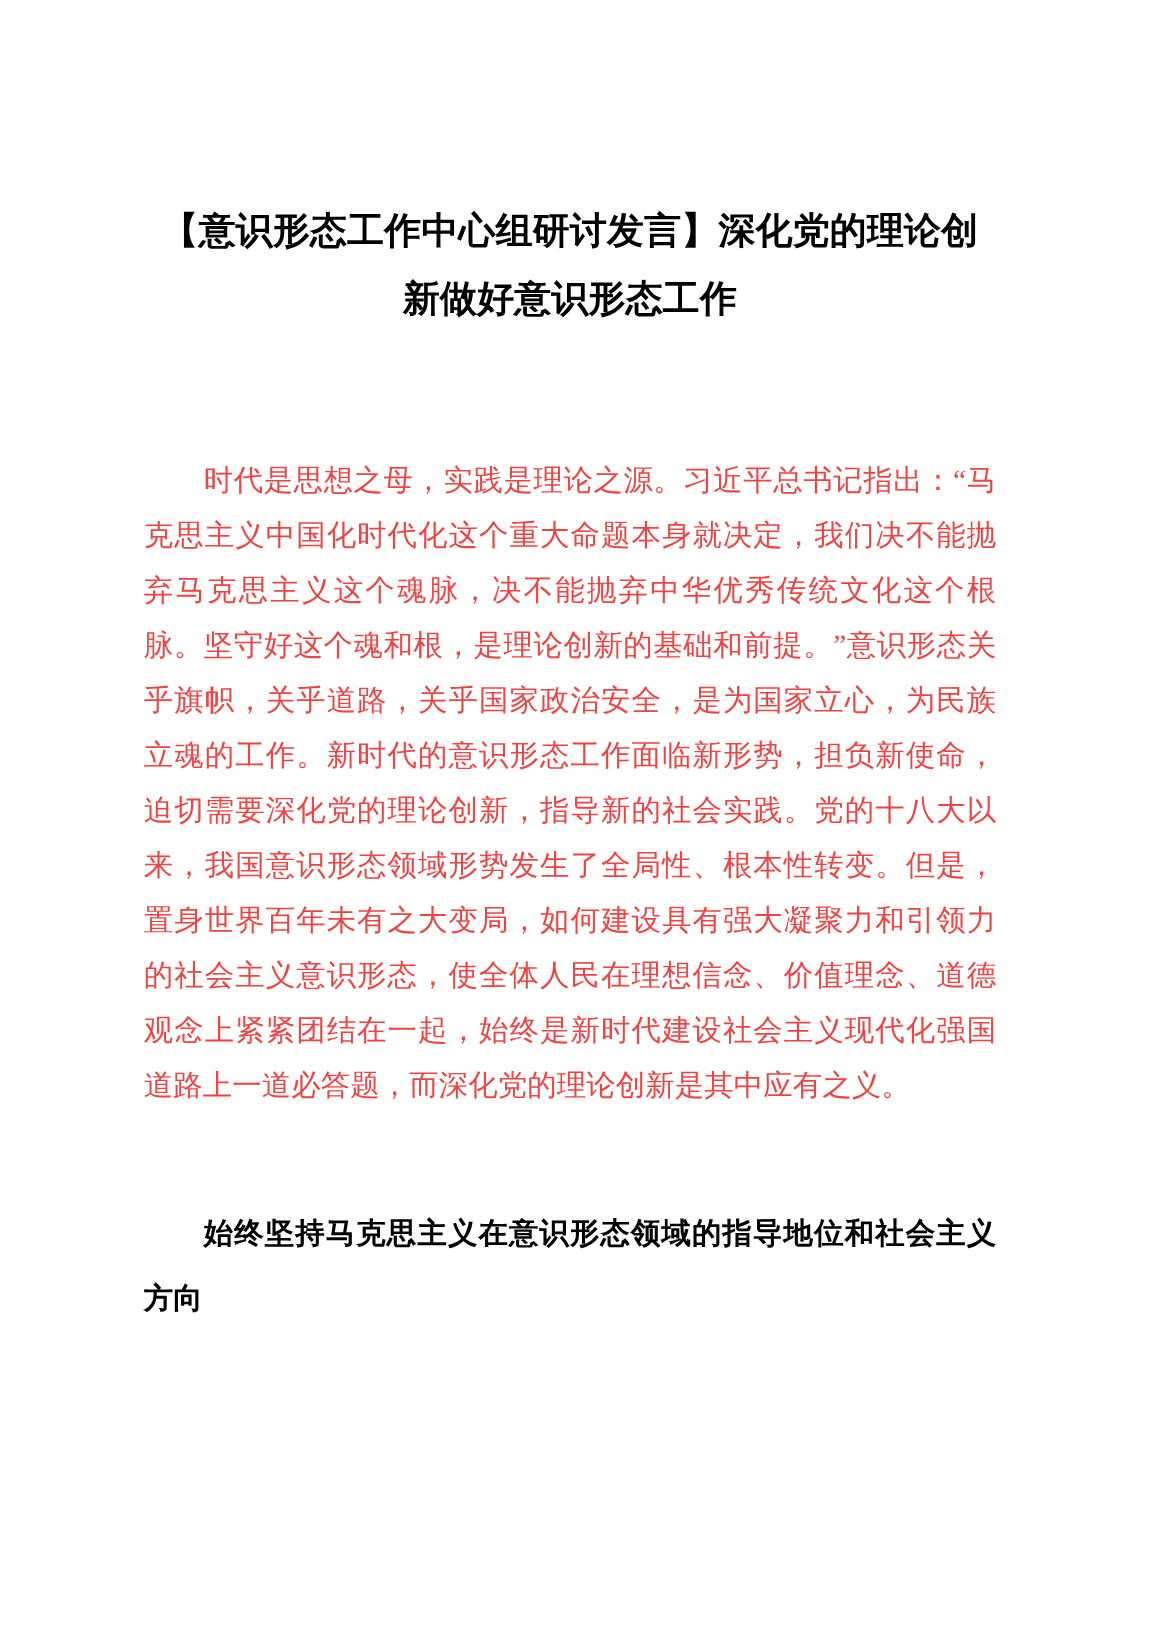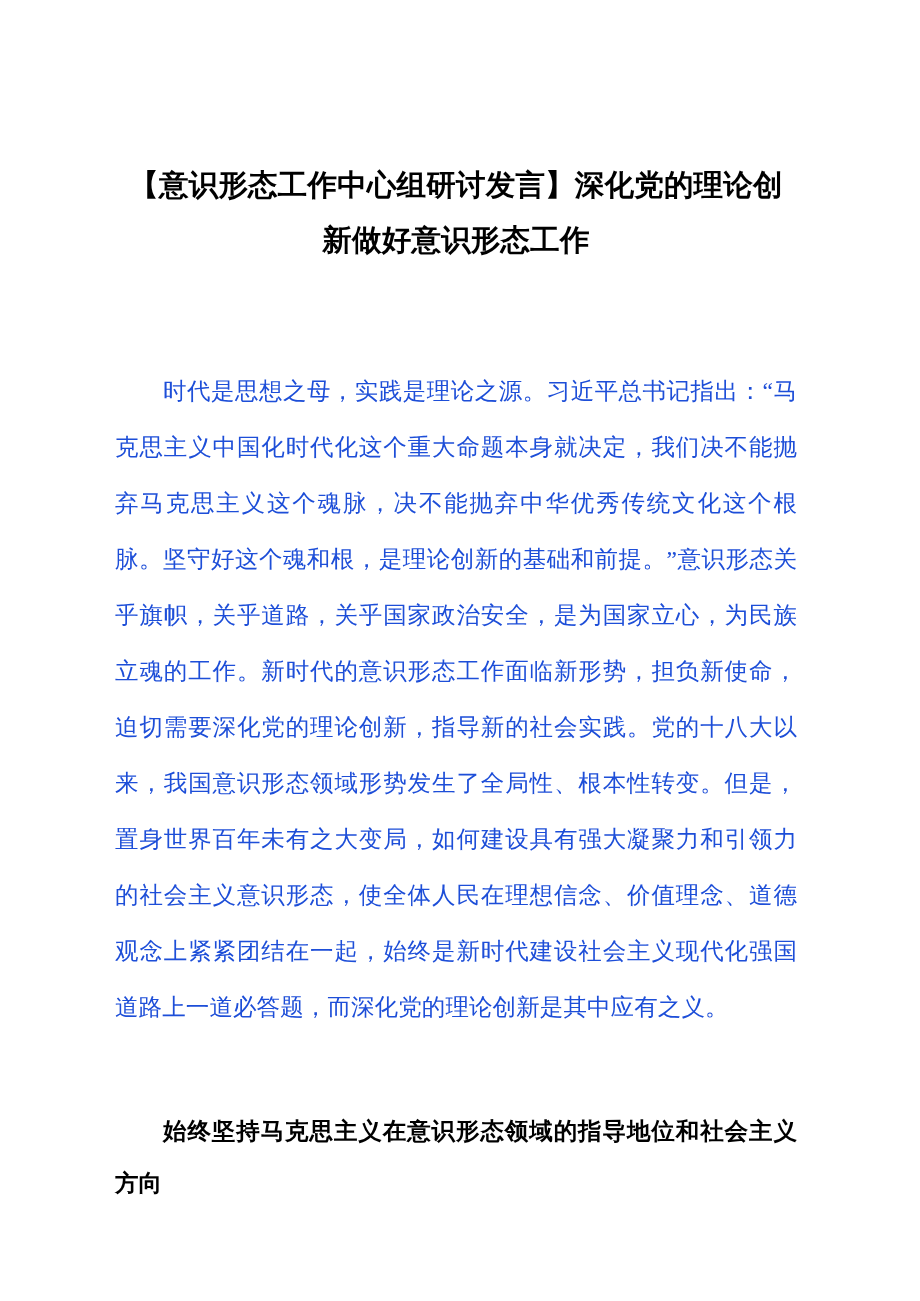--- a/index.html
+++ b/index.html
@@ -45,26 +45,26 @@
     color: #000000;
     margin: 0;
     padding-top: 157px;
     width: 682px;
   }
 
   
   .doc-paragraph {
     font-family: "Liberation Serif", "DejaVu Serif", serif;
     font-size: 23.5px;
-    line-height: 56px;
+    line-height: 44px;
     text-align: justify;
     text-align-last: left;
     text-indent: 48px;
     letter-spacing: 0.1px;
-    color: #1d4ed8;
+    color: #ef4444;
     margin: 0;
     width: 682px;
   }
 
   .spacer-before-para { height: 96px; }
   .spacer-before-heading { height: 70px; }
 
   
   .section-heading {
     font-family: Liberation Serif, serif;

